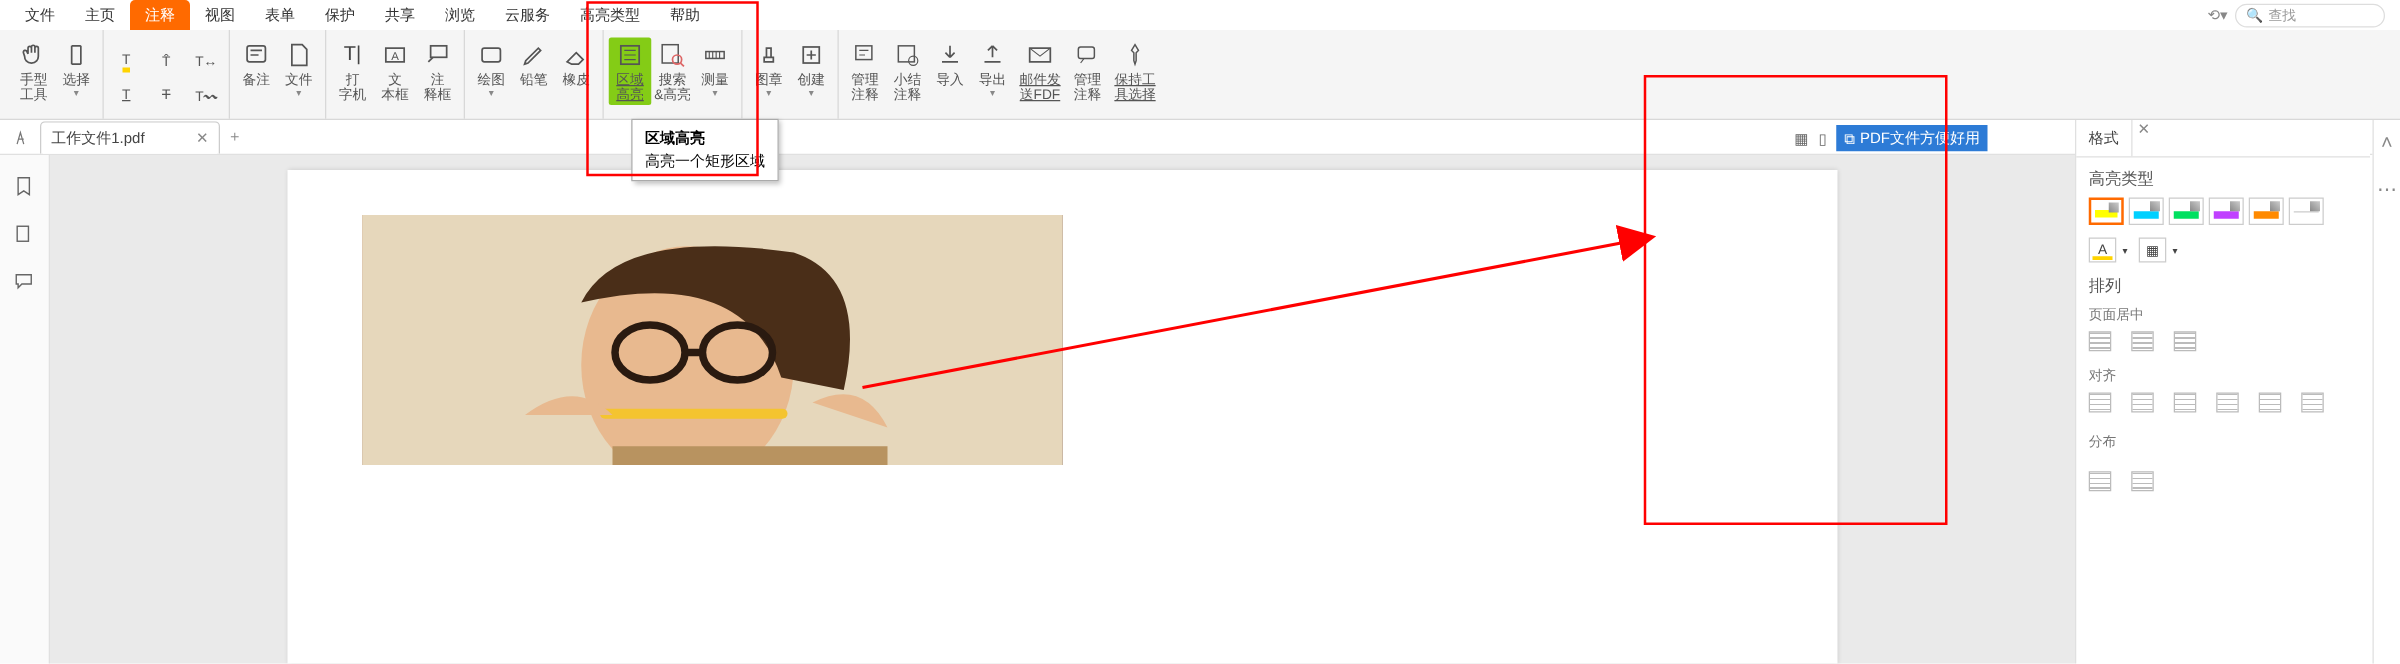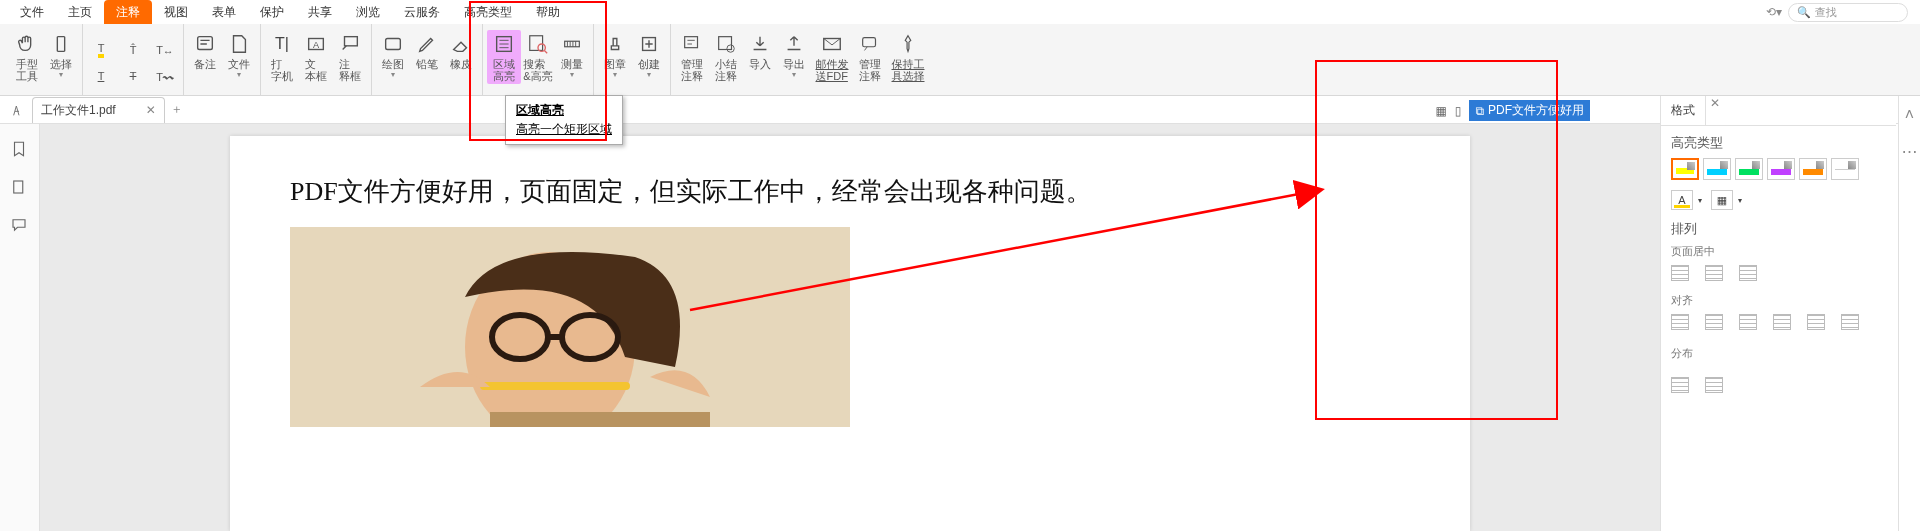--- a/index.html
+++ b/index.html
@@ -12,39 +12,39 @@
 .menubar .spacer { flex: 1; }
 .menubar .right { display: flex; align-items: center; gap: 6px; padding-right: 12px; }
 .menubar .search { display: flex; align-items: center; border: 1px solid #ddd; border-radius: 10px; padding: 1px 8px; color: #999; font-size: 11px; width: 120px; }
 
 
 .ribbon { height: 72px; background: #f5f5f5; border-bottom: 1px solid #d8d8d8; display: flex; align-items: center; padding: 0 6px; font-size: 11px; color: #555; position: relative; }
 .ribbon-group { display: flex; align-items: flex-start; height: 100%; padding: 6px 4px 0 4px; }
 .ribbon-group.sep { border-right: 1px solid #d8d8d8; }
 .rbtn { display: flex; flex-direction: column; align-items: center; justify-content: flex-start; width: 34px; cursor: pointer; padding: 2px 0; border-radius: 2px; }
 .rbtn.wide { width: 42px; text-decoration: underline; }
-.rbtn.active { background: #f0abfc; }
+.rbtn.active { background: #84cc16; text-decoration: underline; }
 .rbtn .icon { width: 24px; height: 24px; display: flex; align-items: center; justify-content: center; color: #444; }
-.rbtn .label { line-height: 1.1; margin-top: 2px; white-space: pre-line; }
+.rbtn .label { text-align: center; line-height: 1.1; margin-top: 2px; white-space: pre-line; }
 .drop { font-size: 8px; color: #888; }
 .sub-row { display: flex; gap: 4px; }
 .small-btn { width: 28px; height: 22px; display: flex; align-items: center; justify-content: center; cursor: pointer; }
 
 
-.tooltip { position: absolute; top: 95px; left: 505px; background: #fff; border: 1px solid #aaa; box-shadow: 2px 2px 4px rgba(0,0,0,0.25); padding: 6px 10px; font-size: 12px; z-index: 10; text-decoration: underline; }
+.tooltip { position: absolute; top: 95px; left: 505px; background: #fff; border: 1px solid #aaa; box-shadow: 2px 2px 4px rgba(0,0,0,0.25); padding: 6px 10px; font-size: 12px; z-index: 10; }
 .tooltip .tt-title { font-weight: bold; margin-bottom: 2px; }
 
 
 .redbox { position: absolute; border: 2px solid #ff0000; pointer-events: none; z-index: 20; }
 .arrow-svg { position: absolute; z-index: 19; pointer-events: none; }
 
 
 .tabstrip { height: 28px; display: flex; align-items: center; font-size: 12px; color: #444; padding-left: 6px; border-bottom: 1px solid #e0e0e0; }
 .tabstrip .ticon { width: 26px; display: flex; justify-content: center; color: #777; }
-.doc-tab { display: flex; align-items: center; gap: 30px; padding: 4px 8px; border: 1px solid #ccc; border-bottom: none; border-radius: 4px 4px 0 0; background: #fff; }
+.doc-tab { display: flex; align-items: center; gap: 41px; padding: 4px 8px; border: 1px solid #ccc; border-bottom: none; border-radius: 4px 4px 0 0; background: #fff; }
 .doc-tab .close { color: #888; cursor: pointer; }
 .add-tab { margin-left: 6px; color: #888; cursor: pointer; }
 
 
 .viewmodes { position: absolute; right: 330px; top: 100px; display: flex; gap: 8px; align-items: center; color: #666; font-size: 12px; }
 .pdf-merge { background: #2d7bd6; color: #fff; padding: 2px 6px; display: flex; align-items: center; gap: 4px; font-size: 12px; }
 
 
 .left-sidebar { position: absolute; left: 0; top: 124px; width: 40px; bottom: 0; background: #fafafa; border-right: 1px solid #e0e0e0; display: flex; flex-direction: column; align-items: center; gap: 18px; padding-top: 16px; color: #666; }
 .left-sidebar .sicon { width: 20px; height: 20px; cursor: pointer; }
@@ -387,21 +387,20 @@
     </span>
   <span class="sicon">
       <svg viewBox="0 0 24 24" width="18" height="18">
         <path d="M4 5h16v10H10l-4 4V15H4z" fill="none" stroke="#666" stroke-width="1.5"></path>
       </svg>
     </span>
 </div>
 
 <div class="doc-area">
   <div class="page">
-    <div class="page-text">PDF文件方便好用，页面固定，但实际工作中，经常会出现各种问题。</div>
     <div class="photo">
       <svg viewBox="0 0 560 200" width="560" height="200">
         <rect width="560" height="200" fill="#d8c3a0"></rect>
         <rect x="0" y="0" width="560" height="200" fill="#e6d7bb"></rect>
         <ellipse cx="260" cy="120" rx="85" ry="95" fill="#e8b98f"></ellipse>
         <path d="M175 70 q30 -60 170 -40 q60 20 40 110 l-50 -10 q-30 -90 -160 -60z" fill="#4a2e18"></path>
         <ellipse cx="230" cy="110" rx="28" ry="22" fill="none" stroke="#2a1a10" stroke-width="6"></ellipse>
         <ellipse cx="300" cy="110" rx="28" ry="22" fill="none" stroke="#2a1a10" stroke-width="6"></ellipse>
         <line x1="258" y1="110" x2="272" y2="110" stroke="#2a1a10" stroke-width="6"></line>
         <rect x="190" y="155" width="150" height="8" rx="4" fill="#f4c430"></rect>

